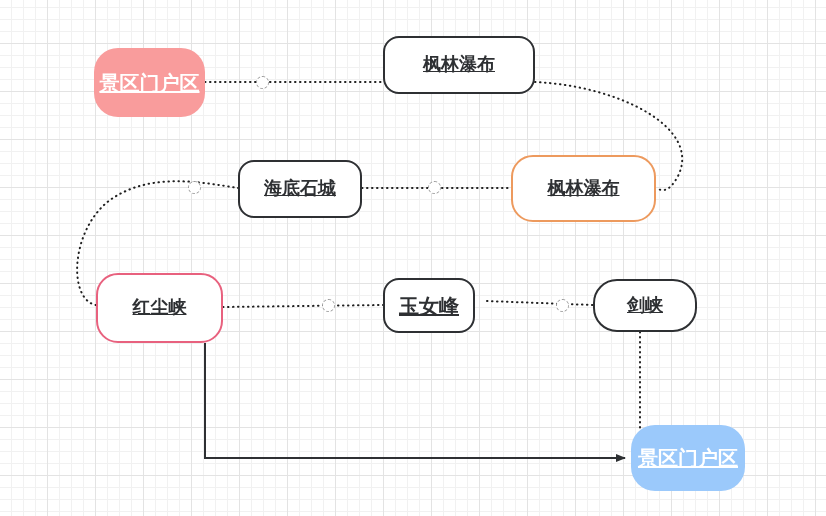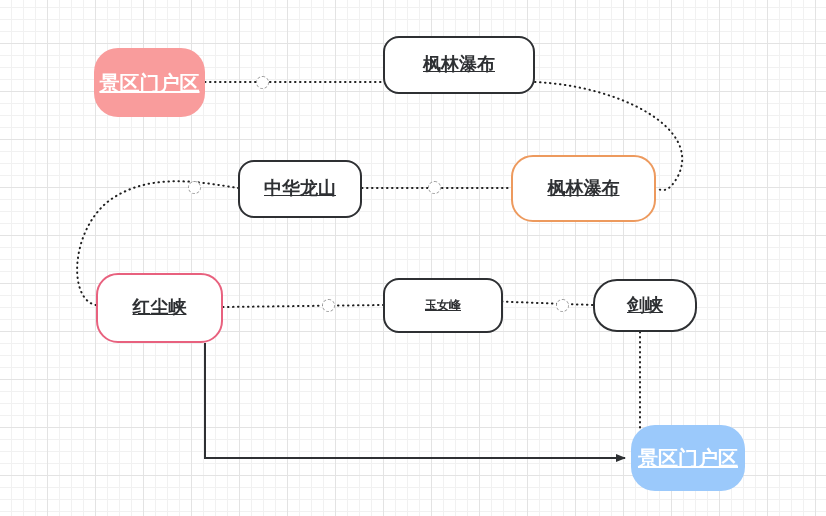--- a/index.html
+++ b/index.html
@@ -89,29 +89,29 @@
   </svg>
 
   <div id="node-layer">
       <div class="node node-filled" style="left: 94px; top: 48px; width: 111px; height: 69px; border-radius: 24px; font-size: 20px; color: rgb(255, 255, 255); background: rgb(249, 156, 156);">
         <span class="node-label">景区门户区</span>
       </div>
       <div class="node node-outline" style="left: 383px; top: 36px; width: 152px; height: 58px; border-radius: 16px; font-size: 18px; color: rgb(46, 48, 51); background: rgb(255, 255, 255); border-width: 2.5px; border-color: rgb(46, 48, 51);">
         <span class="node-label">枫林瀑布</span>
       </div>
       <div class="node node-outline" style="left: 238px; top: 160px; width: 124px; height: 58px; border-radius: 16px; font-size: 18px; color: rgb(46, 48, 51); background: rgb(255, 255, 255); border-width: 2.5px; border-color: rgb(46, 48, 51);">
-        <span class="node-label">中华龙山</span>
+        <span class="node-label">海底石城</span>
       </div>
       <div class="node node-outline" style="left: 511px; top: 155px; width: 145px; height: 67px; border-radius: 22px; font-size: 18px; color: rgb(46, 48, 51); background: rgb(255, 255, 255); border-width: 2px; border-color: rgb(237, 154, 94);">
         <span class="node-label">枫林瀑布</span>
       </div>
       <div class="node node-outline" style="left: 96px; top: 273px; width: 127px; height: 70px; border-radius: 22px; font-size: 18px; color: rgb(46, 48, 51); background: rgb(255, 255, 255); border-width: 2px; border-color: rgb(232, 97, 126);">
         <span class="node-label">红尘峡</span>
       </div>
-      <div class="node node-outline" style="left: 383px; top: 278px; width: 120px; height: 55px; border-radius: 16px; font-size: 12px; color: rgb(46, 48, 51); background: rgb(255, 255, 255); border-width: 2.5px; border-color: rgb(46, 48, 51);">
+      <div class="node node-outline" style="left: 383px; top: 278px; width: 92px; height: 55px; border-radius: 16px; font-size: 20px; color: rgb(46, 48, 51); background: rgb(255, 255, 255); border-width: 2.5px; border-color: rgb(46, 48, 51);">
         <span class="node-label">玉女峰</span>
       </div>
       <div class="node node-outline" style="left: 593px; top: 279px; width: 104px; height: 53px; border-radius: 24px; font-size: 18px; color: rgb(46, 48, 51); background: rgb(255, 255, 255); border-width: 2.5px; border-color: rgb(46, 48, 51);">
         <span class="node-label">剑峡</span>
       </div>
       <div class="node node-filled" style="left: 631px; top: 425px; width: 114px; height: 66px; border-radius: 24px; font-size: 20px; color: rgb(255, 255, 255); background: rgb(155, 201, 251);">
         <span class="node-label">景区门户区</span>
       </div>
     </div>
   <div id="waypoint-layer">

